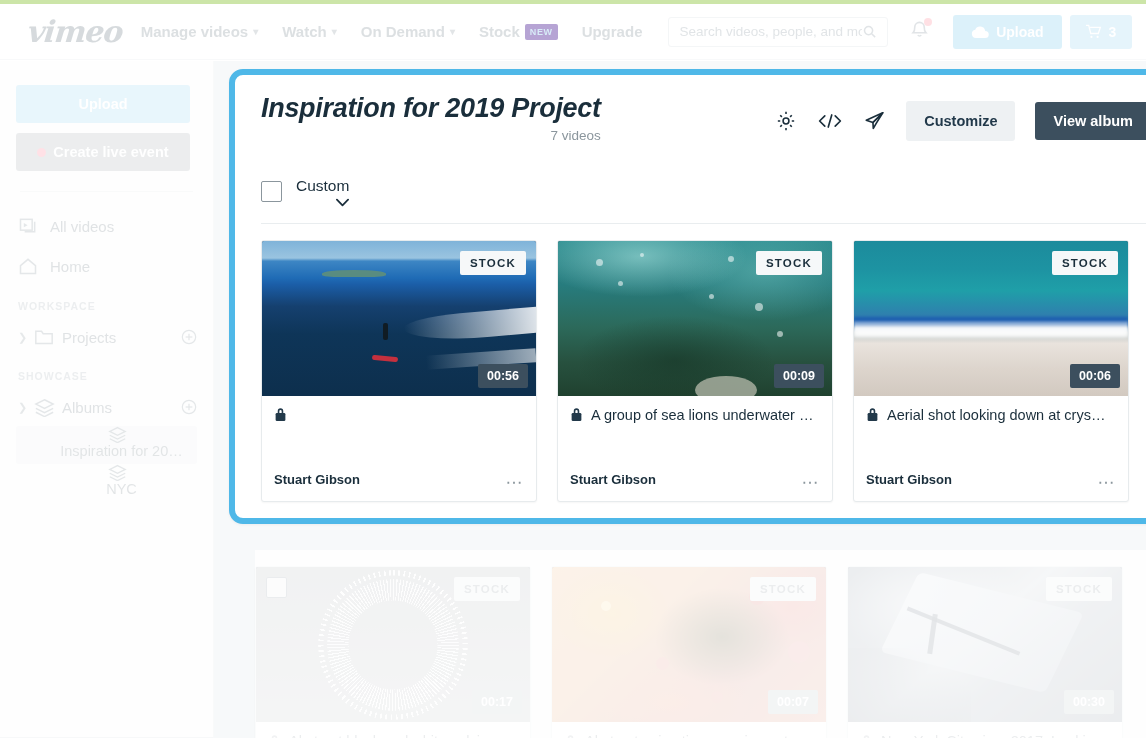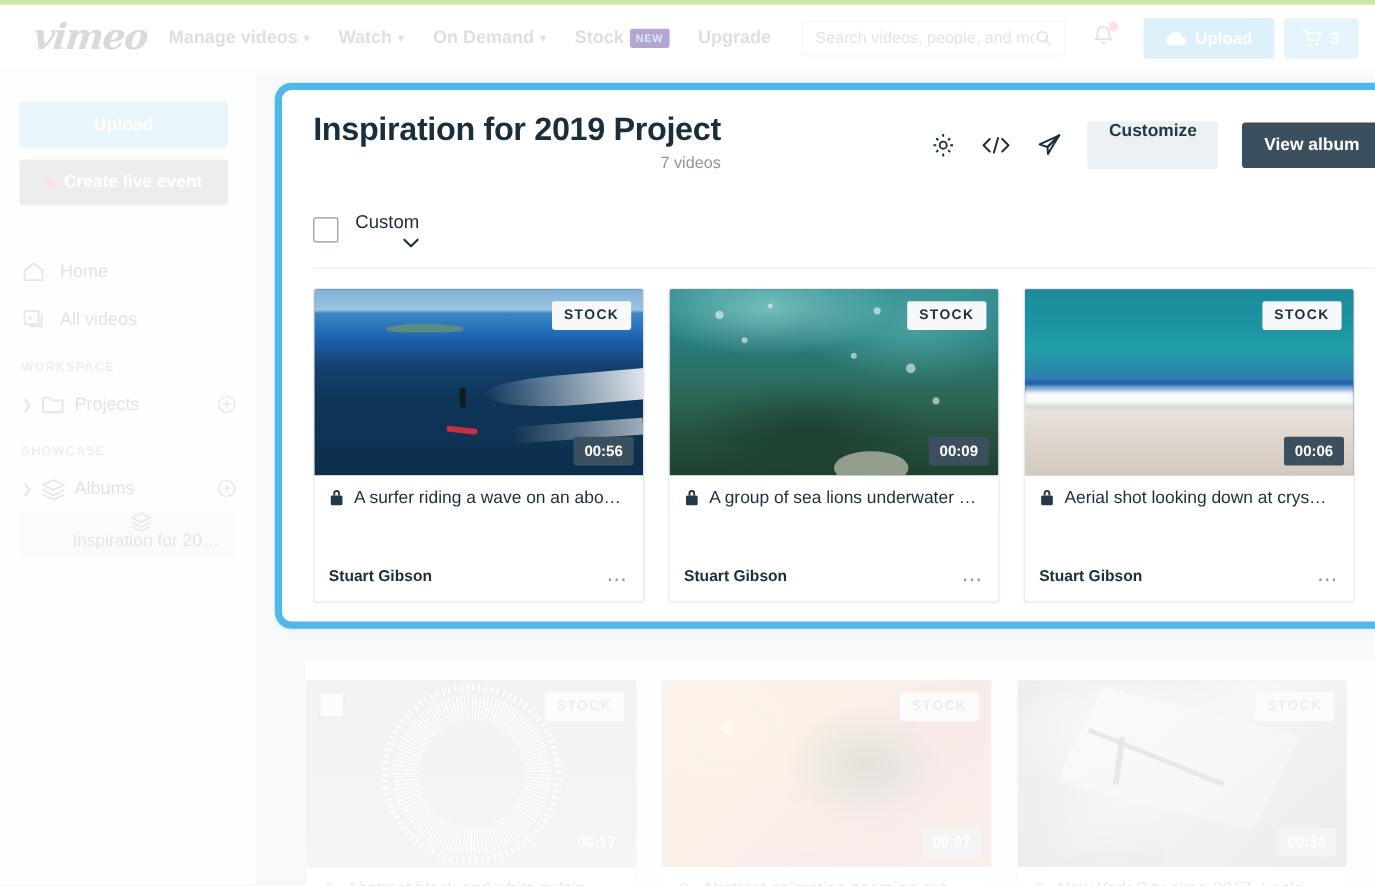--- a/index.html
+++ b/index.html
@@ -149,30 +149,30 @@
     position: absolute; inset: 0;
     padding: 18px 26px 0 26px;
     overflow: hidden;
   }
   .album-head {
     display: flex; align-items: flex-start; justify-content: space-between;
     padding-right: 6px;
   }
   .album-title {
     font-size: 27px; font-weight: 700; color: #1a2e3b;
-    letter-spacing: -.3px; line-height: 1.18;
+    letter-spacing: -.3px; line-height: 1.18; font-style: italic;
   }
   .album-count { font-size: 13.5px; color: #8b969d; margin-top: 3px; text-align: right; }
   .album-actions { display: flex; align-items: center; gap: 20px; padding-top: 8px; }
   .act-icon { cursor: pointer; display: flex; align-items: center; }
   .btn-customize {
     background: #eef1f3; color: #22394a;
     font-size: 14.5px; font-weight: 700;
     height: 40px; padding: 0 18px; border-radius: 3px;
-    display: flex; cursor: pointer;
+    display: flex; align-items: center; cursor: pointer;
   }
   .btn-viewalbum {
     background: #3c4f5e; color: #ffffff;
     font-size: 14.5px; font-weight: 700;
     height: 38px; padding: 0 18px; border-radius: 3px;
     display: flex; align-items: center; cursor: pointer;
   }
 
   .sort-row {
     display: flex; align-items: center; gap: 14px;
@@ -460,32 +460,32 @@
   </div>
   <div class="btn-side btn-side-live">
     <span class="live-dot"></span>
     <span>Create live event</span>
   </div>
 
   <div class="side-divider"></div>
 
   <div class="side-link">
     <svg width="20" height="20" viewBox="0 0 24 24" fill="none" stroke="#a9b2b8" stroke-width="1.8">
-      <path d="M3 11.5 12 4l9 7.5V21H3z"></path>
-    </svg>
-    <span>Home</span>
-  </div>
-
-  <div class="side-link">
-    <svg width="20" height="20" viewBox="0 0 24 24" fill="none" stroke="#a9b2b8" stroke-width="1.8">
       <rect x="3" y="4" width="14" height="13"></rect>
       <path d="M7 8.5l4.5 2.5L7 13.5z" fill="#a9b2b8" stroke="none"></path>
       <path d="M20 7v12H8"></path>
     </svg>
     <span>All videos</span>
+  </div>
+
+  <div class="side-link">
+    <svg width="20" height="20" viewBox="0 0 24 24" fill="none" stroke="#a9b2b8" stroke-width="1.8">
+      <path d="M3 11.5 12 4l9 7.5V21H3z"></path>
+    </svg>
+    <span>Home</span>
   </div>
 
   <div class="side-section">WORKSPACE</div>
 
   <div class="side-row">
     <span class="twisty">❯</span>
     <span class="s-icon">
       <svg width="20" height="18" viewBox="0 0 24 22" fill="none" stroke="#a9b2b8" stroke-width="1.8">
         <path d="M2 19V4h7l2 3h11v12z"></path>
       </svg>
@@ -521,20 +521,30 @@
     <span class="s-icon">
       <svg width="19" height="17" viewBox="0 0 24 22" fill="none" stroke="#a9b2b8" stroke-width="1.7">
         <path d="M12 2 22 7l-10 5L2 7z"></path>
           <path d="M2 12l10 5 10-5"></path>
           <path d="M2 16.5l10 5 10-5"></path>
       </svg>
     </span>
     <span>Inspiration for 20…</span>
   </div>
 
+  <div class="side-sub">
+    <span class="s-icon">
+      <svg width="19" height="17" viewBox="0 0 24 22" fill="none" stroke="#a9b2b8" stroke-width="1.7">
+        <path d="M12 2 22 7l-10 5L2 7z"></path>
+          <path d="M2 12l10 5 10-5"></path>
+          <path d="M2 16.5l10 5 10-5"></path>
+      </svg>
+    </span>
+    <span>NYC</span>
+  </div>
 </div>
 
 <div class="main">
 
   <div class="grid-row2">
     <div class="grid">
       <div class="card muted">
         <div class="thumb">
           <div class="art art-pulse">
             <div class="pulse-ring"></div>
@@ -664,21 +674,20 @@
             </div>
             <div class="stock-tag">STOCK</div>
             <div class="dur-tag">00:56</div>
           </div>
           <div class="card-body">
             <div class="card-title">
               <svg width="13" height="15" viewBox="0 0 16 18" fill="#22394a">
                 <rect x="2" y="7" width="12" height="10" rx="1.6"></rect>
                 <path d="M4.6 7V4.8a3.4 3.4 0 0 1 6.8 0V7h-2V4.8a1.4 1.4 0 0 0-2.8 0V7z"></path>
               </svg>
-              <span>A surfer riding a wave on an abo…</span>
             </div>
           </div>
           <div class="card-foot">
             <span class="card-author">Stuart Gibson</span>
             <span class="dots">⋯</span>
           </div>
         </div>
 
         <div class="card">
           <div class="thumb">

